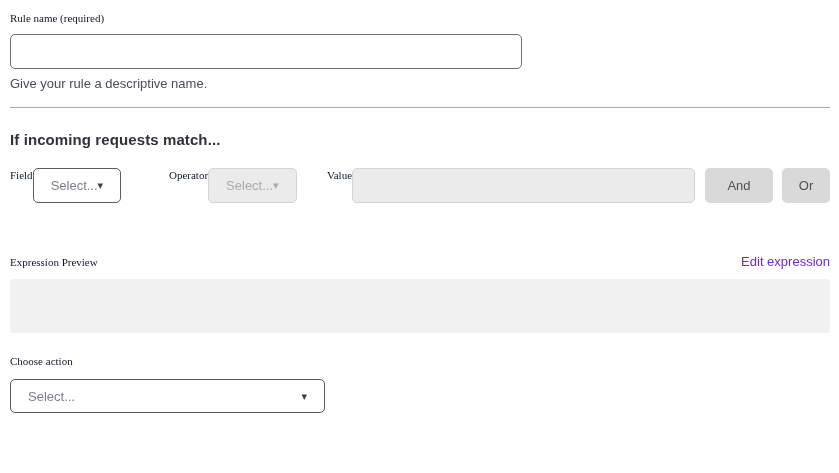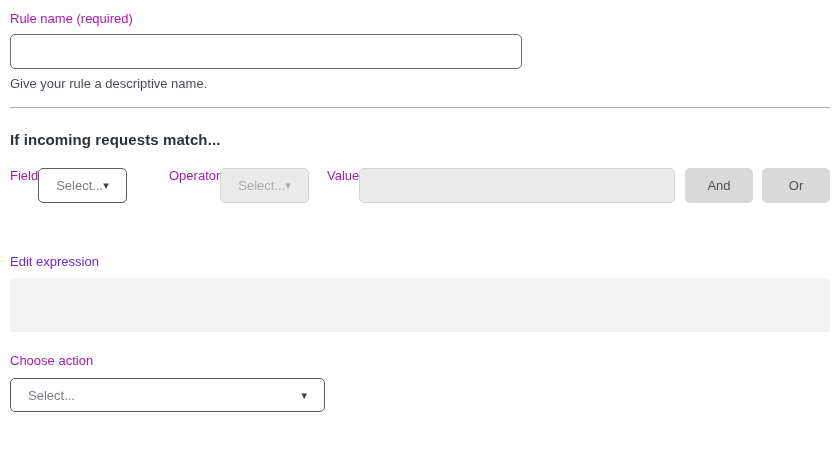--- a/index.html
+++ b/index.html
@@ -5,23 +5,24 @@
   * { margin: 0; padding: 0; box-sizing: border-box; }
   html, body { width: 839px; height: 473px; background: #ffffff; overflow: hidden; }
   body {
     font-family: "Liberation Sans", "DejaVu Sans", sans-serif;
     font-size: 13px;
     color: #3c4147;
   }
   .page { padding: 11px 9px 0 10px; width: 839px; }
 
   .field-label {
-    font-size: 13px;
-    color: #a21caf;
+    font-size: 11px;
+    color: #0f172a;
     line-height: 15px;
+    font-family: Liberation Serif, serif;
   }
 
   
   .rule-name-input {
     display: block;
     margin-top: 8px;
     width: 512px;
     height: 35px;
     border: 1px solid #6b6f73;
     border-radius: 5px;
@@ -103,21 +104,21 @@
     height: 35px;
     border: none;
     border-radius: 5px;
     background: #d9d9d9;
     color: #4c5156;
     font-family: "Liberation Sans", sans-serif;
     font-size: 13px;
     cursor: pointer;
   }
   .btn-and { width: 68px; margin-left: 10px; }
-  .btn-or  { width: 68px; margin-left: 9px; }
+  .btn-or  { width: 48px; margin-left: 9px; }
 
   
   .expression-section { margin-top: 51px; }
   .expr-header {
     display: flex;
     align-items: baseline;
     justify-content: space-between;
   }
   .edit-link {
     color: #6d28d9;
@@ -181,20 +182,21 @@
       </div>
 
       <button class="logic-btn btn-and">And</button>
       <button class="logic-btn btn-or">Or</button>
 
     </div>
   </section>
 
   <section class="expression-section">
     <div class="expr-header">
+      <div class="field-label">Expression Preview</div>
       <a class="edit-link">Edit expression</a>
     </div>
     <div class="expr-box"></div>
   </section>
 
   <section class="action-section">
     <div class="field-label choose-label">Choose action</div>
     <div class="select-box action-select">
       <span class="select-value">Select...</span>
       <span class="chevron">▾</span>

